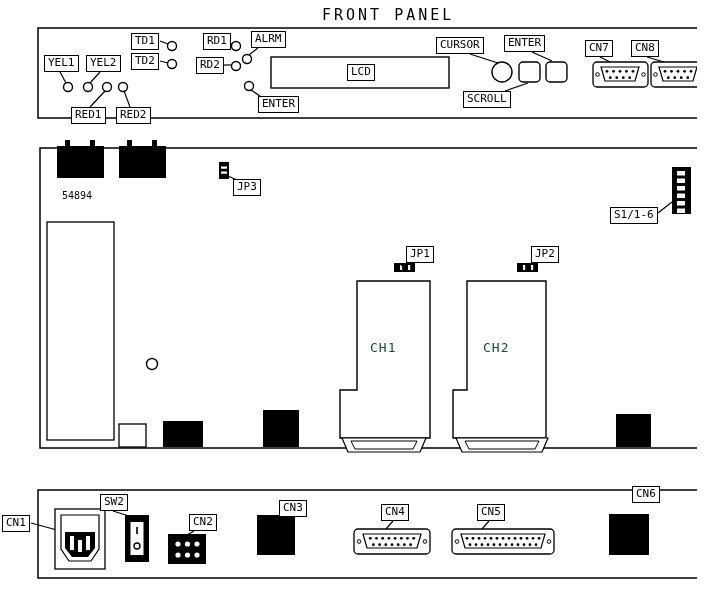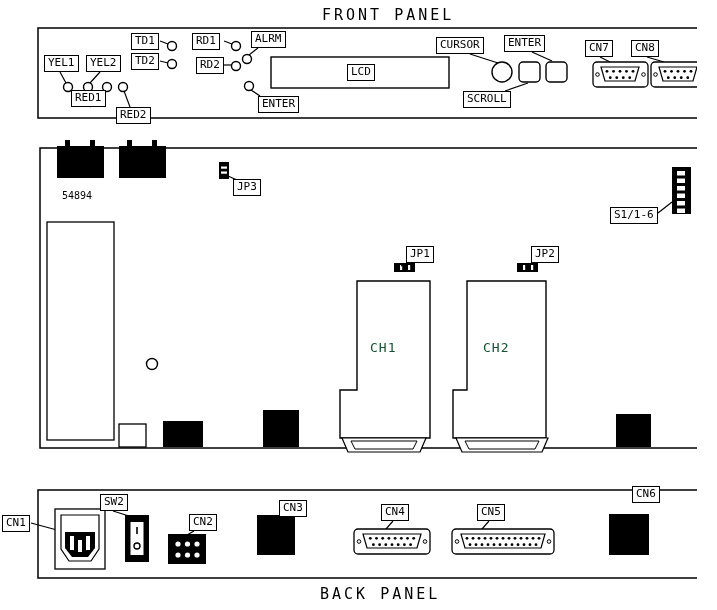--- a/index.html
+++ b/index.html
@@ -259,30 +259,29 @@
           <circle cx="524" cy="544.7" r="1.4" fill="#000"></circle>
           <circle cx="530" cy="544.7" r="1.4" fill="#000"></circle>
           <circle cx="536" cy="544.7" r="1.4" fill="#000"></circle>
         </g>
     </g>
 
     <rect x="609" y="514" width="40" height="41" fill="#000"></rect>
   </svg>
 
   <div class="title" style="left:322px;top:6px">FRONT PANEL</div>
-  <div class="title" style="left:320px;top:585px">BACK PANEL</div>
 
   <div class="lbl" style="left:131px;top:33px">TD1</div>
-  <div class="lbl" style="left:192px;top:33px">RD1</div>
+  <div class="lbl" style="left:203px;top:33px">RD1</div>
   <div class="lbl" style="left:251px;top:31px">ALRM</div>
   <div class="lbl" style="left:44px;top:55px">YEL1</div>
   <div class="lbl" style="left:86px;top:55px">YEL2</div>
   <div class="lbl" style="left:131px;top:53px">TD2</div>
   <div class="lbl" style="left:196px;top:57px">RD2</div>
-  <div class="lbl" style="left:71px;top:90px">RED1</div>
+  <div class="lbl" style="left:71px;top:107px">RED1</div>
   <div class="lbl" style="left:116px;top:107px">RED2</div>
   <div class="lbl" style="left:258px;top:96px">ENTER</div>
   <div class="lbl" style="left:436px;top:37px">CURSOR</div>
   <div class="lbl" style="left:504px;top:35px">ENTER</div>
   <div class="lbl" style="left:463px;top:91px">SCROLL</div>
   <div class="lbl" style="left:347px;top:64px">LCD</div>
   <div class="lbl" style="left:585px;top:40px">CN7</div>
   <div class="lbl" style="left:631px;top:40px">CN8</div>
 
   <div class="plain" style="left:62px;top:190px">54894</div>

